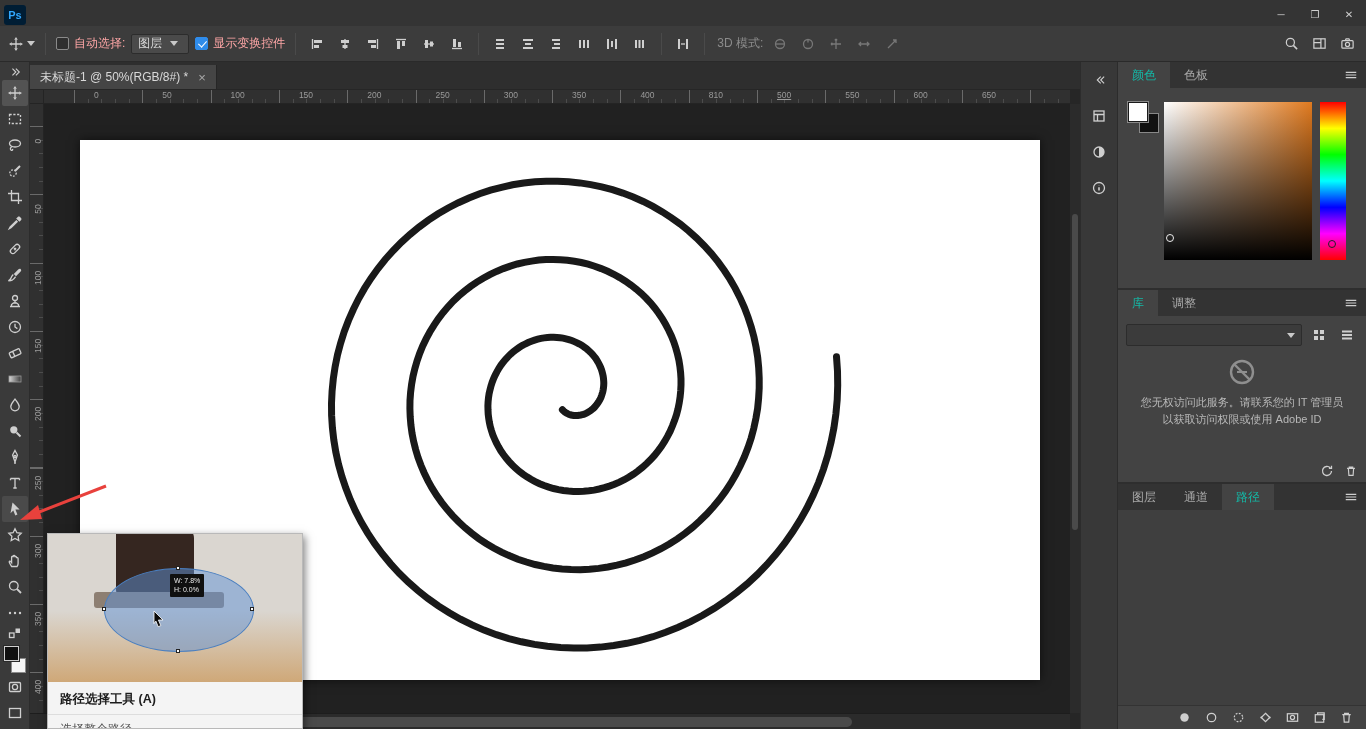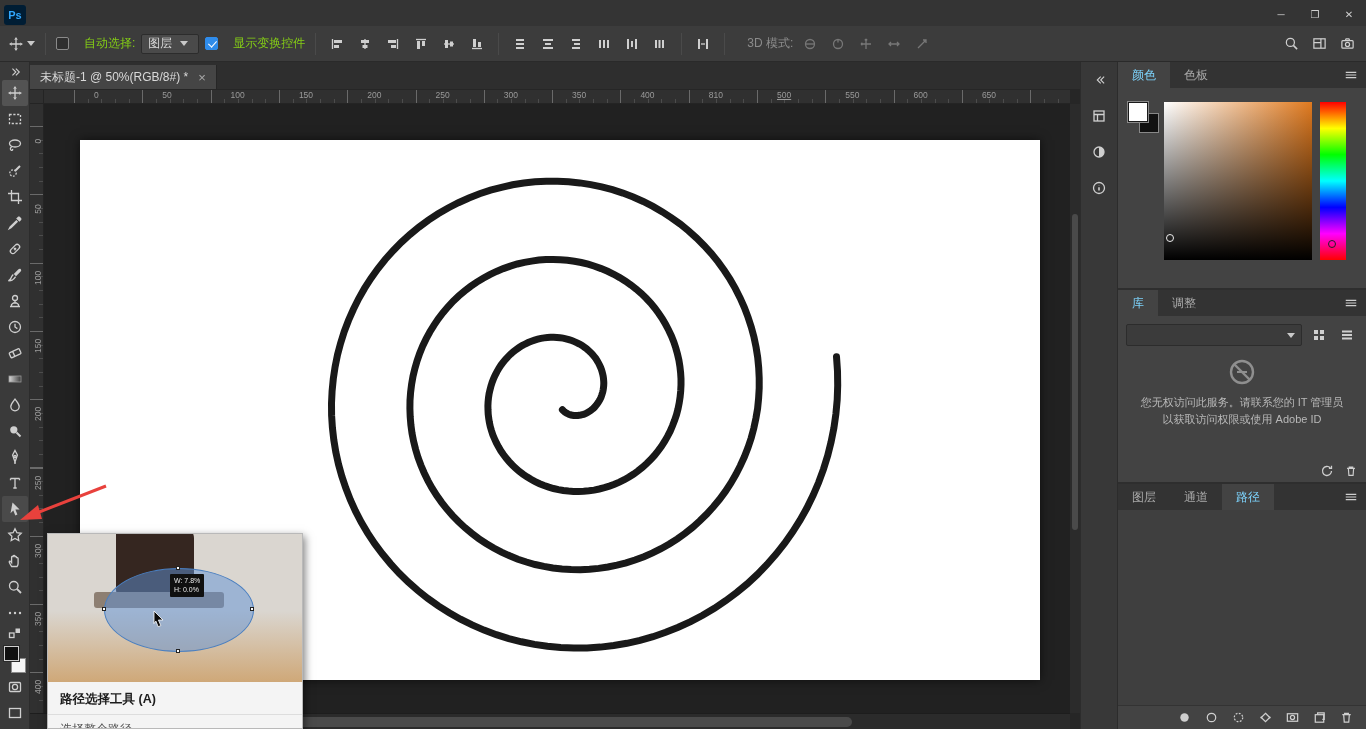--- a/index.html
+++ b/index.html
@@ -21,34 +21,34 @@
   .menu-item { padding:0 9px; height:100%; display:flex; align-items:center; cursor:default; }
   .win-controls { margin-left:auto; display:flex; }
   .win-controls span { width:34px; height:26px; display:flex; align-items:center;
     justify-content:center; font-size:10px; color:#cfcfcf; }
 
   
   #optionsbar { position:absolute; left:0; top:26px; width:1366px; height:36px;
     background:#3c3c3c; border-bottom:1px solid #2a2a2a; display:flex; align-items:center;
     padding:0 8px; gap:6px; }
   .vdiv { width:1px; height:22px; background:#2c2c2c; border-right:1px solid #4a4a4a; margin:0 4px; }
-  .opt-check { display:flex; align-items:center; gap:15px; color:#84cc16; }
+  .opt-check { display:flex; align-items:center; gap:5px; color:#fca5a5; }
   .cb { width:13px; height:13px; border:1px solid #8a8a8a; background:#2f2f2f; border-radius:2px;
     position:relative; display:inline-block; }
   .cb.checked { background:#2f8ceb; border-color:#2f8ceb; }
   .cb.checked::after { content:""; position:absolute; left:3.5px; top:1px; width:4px; height:7px;
     border:solid #fff; border-width:0 1.6px 1.6px 0; transform:rotate(42deg); }
   .opt-select { display:flex; align-items:center; gap:8px; background:#4a4a4a;
     border:1px solid #2c2c2c; border-radius:2px; height:20px; padding:0 6px; min-width:58px; }
   .sel-caret { width:0; height:0; border-left:4px solid transparent; border-right:4px solid transparent;
     border-top:5px solid #c9c9c9; }
   .icbtn { width:22px; height:22px; display:flex; align-items:center; justify-content:center;
     border-radius:2px; }
   .tool-preview { display:flex; align-items:center; gap:3px; }
-  .opt-label { color:#8b8b8b; margin-left:12px; }
+  .opt-label { color:#8b8b8b; margin-left:2px; }
   .opt-right { margin-left:auto; display:flex; gap:6px; align-items:center; }
 
   
   #toolstrip { position:absolute; left:0; top:62px; width:30px; height:667px;
     background:#3a3a3a; border-right:1px solid #2c2c2c; display:flex; flex-direction:column;
     align-items:center; }
   .strip-chevron { height:16px; width:100%; display:flex; align-items:center; justify-content:center;
     margin-top:2px; }
   .tool { width:26px; height:26px; display:flex; align-items:center; justify-content:center;
     border-radius:2px; }
@@ -102,21 +102,21 @@
     display:flex; flex-direction:column; align-items:center; padding-top:4px; gap:8px; }
   .colbtn { width:28px; height:28px; display:flex; align-items:center; justify-content:center;
     border-radius:3px; }
 
   
   #rightpanels { position:absolute; left:1118px; top:62px; width:248px; height:667px;
     background:#3a3a3a; display:flex; flex-direction:column; }
   .panel { border-bottom:2px solid #2e2e2e; background:#434343; }
   .tabrow { height:26px; background:#333333; display:flex; align-items:stretch; }
   .ptab { padding:0 14px; display:flex; align-items:center; color:#a9a9a9; font-size:12px; }
-  .ptab.active { background:#434343; color:#7dd3fc; }
+  .ptab.active { background:#434343; color:#14b8a6; }
   .tabrow .pmenu { margin-left:auto; display:flex; align-items:center; padding-right:8px; }
 
   
   #color-content { position:relative; height:200px; padding:12px 8px 8px 8px; }
   .cp-swatches { position:absolute; left:10px; top:14px; width:34px; height:40px; }
   .cp-fg { position:absolute; left:0; top:0; width:20px; height:20px; background:#fff;
     border:1px solid #1a1a1a; outline:1px solid #888; z-index:2; }
   .cp-bg { position:absolute; left:11px; top:11px; width:20px; height:20px; background:#111;
     border:1px solid #888; }
   .cp-field { position:absolute; left:46px; top:14px; width:148px; height:158px;

